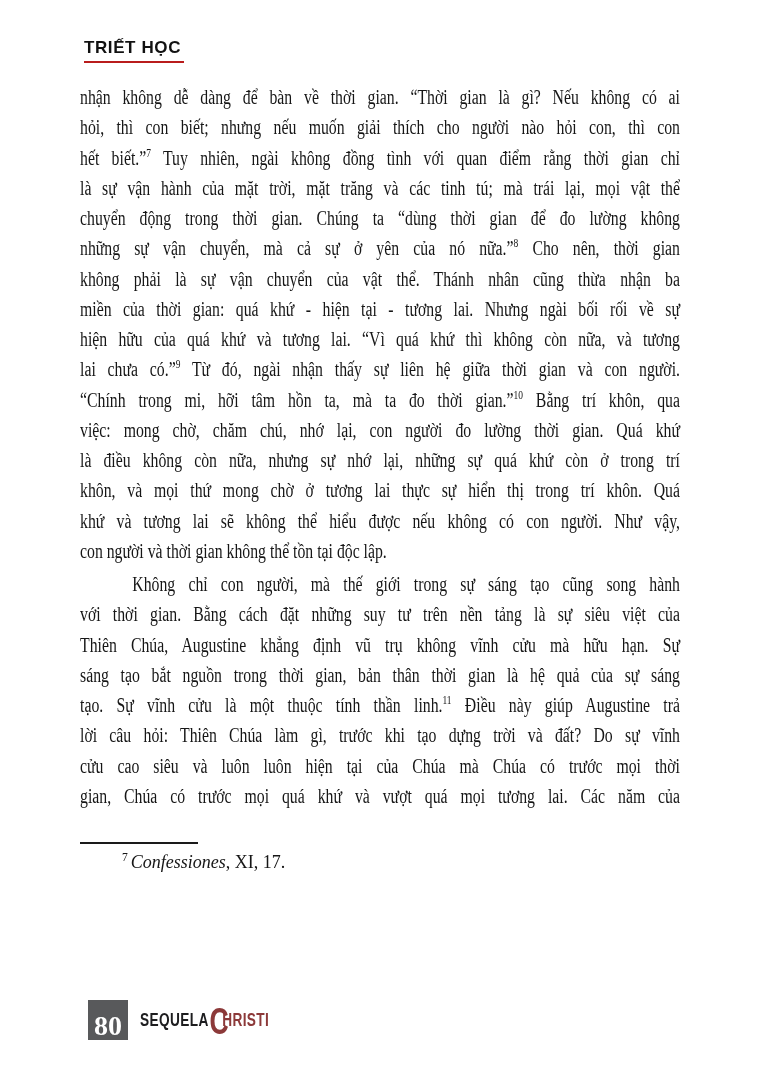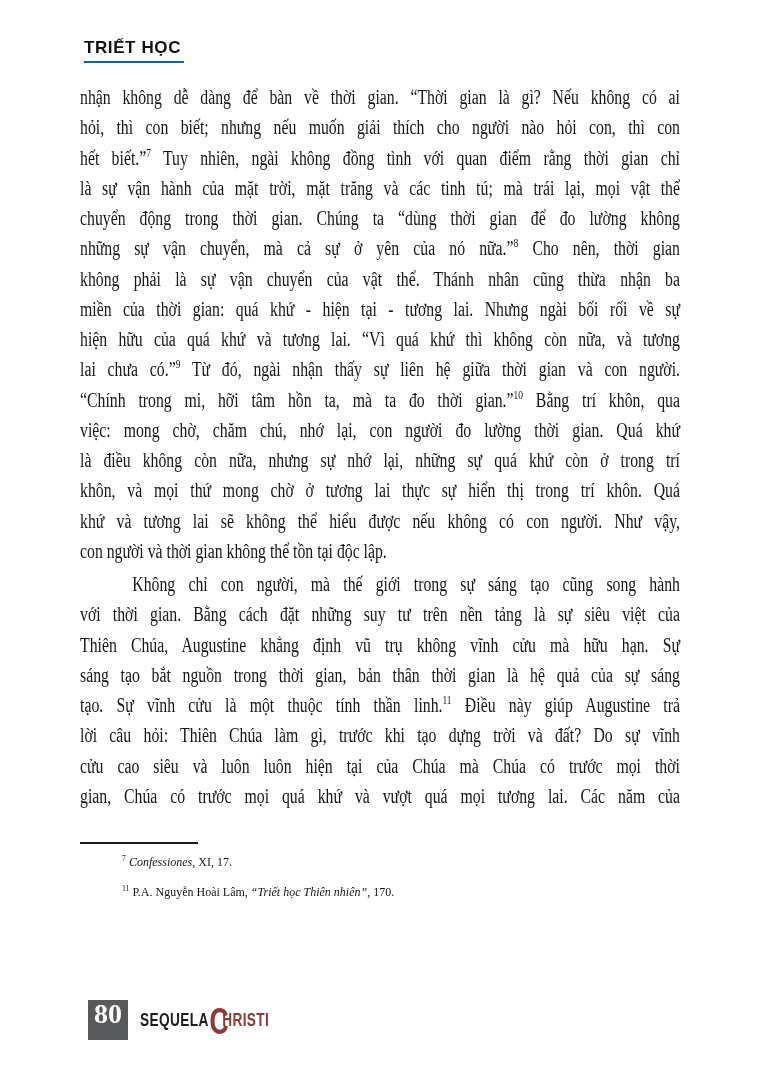--- a/index.html
+++ b/index.html
@@ -3,44 +3,44 @@
 <meta charset="utf-8">
 <style>
   html,body{margin:0;padding:0;background:#ffffff;}
   .page{
     position:relative;width:760px;height:1080px;background:#ffffff;
     font-family:"Liberation Serif",serif;color:#161616;overflow:hidden;
   }
   .doc-header{
     position:absolute;left:84px;top:38px;
     font-family:"Liberation Sans",sans-serif;font-weight:700;font-size:17px;
-    letter-spacing:.6px;color:#111;border-bottom:2px solid #0369a1;
+    letter-spacing:.6px;color:#111;border-bottom:2px solid #b91c1c;
     padding:0 3px 3px 0;display:inline-block;
   }
   .body-scale{
     position:absolute;left:80px;top:82px;width:780px;
     transform:scaleX(0.7692);transform-origin:0 0;
   }
   .line{
     height:30.25px;line-height:30.25px;font-size:20.5px;
     text-align:justify;text-align-last:justify;
   }
   .line.flush{text-align-last:left;}
   .line.indent{padding-left:68px;}
   .para + .para{margin-top:3px;}
   sup{font-size:.6em;vertical-align:super;line-height:0;}
   .footnotes{position:absolute;left:80px;top:842px;width:610px;}
   .fn-sep{width:118px;border-top:2px solid #1a1a1a;height:0;}
   .fn-list{margin-top:4px;}
-  .footnote{padding-left:42px;font-size:12px;line-height:29.5px;}
+  .footnote{padding-left:42px;font-size:18px;line-height:29.5px;}
   .footnote sup{margin-right:3px;font-size:.65em;}
   .page-footer{position:absolute;left:88px;top:1000px;width:300px;height:40px;}
   .page-num-box{
     position:absolute;left:0;top:0;width:40px;height:40px;background:#58595b;
-    display:flex;align-items:flex-start;justify-content:center;
+    display:flex;align-items:flex-end;justify-content:center;
   }
   .page-num{
     color:#ffffff;font-family:"Liberation Serif",serif;font-weight:700;font-size:28px;
     line-height:1;
   }
   .logo{
     position:absolute;left:52px;top:0;height:40px;display:flex;align-items:center;
     transform:scaleX(0.72);transform-origin:0 50%;white-space:nowrap;
   }
   .logo-sequela{
@@ -91,21 +91,20 @@
         <div class="line">lời câu hỏi: Thiên Chúa làm gì, trước khi tạo dựng trời và đất? Do sự vĩnh</div>
         <div class="line">cửu cao siêu và luôn luôn hiện tại của Chúa mà Chúa có trước mọi thời</div>
         <div class="line">gian, Chúa có trước mọi quá khứ và vượt quá mọi tương lai. Các năm của</div>
       </div>
     </div>
 
   <div class="footnotes">
     <div class="fn-sep"></div>
     <div class="fn-list">
         <div class="footnote"><sup>7</sup><i>Confessiones</i>, XI, 17.</div>
-        <div class="footnote"><sup>11</sup>P.A. Nguyễn Hoài Lâm, <i>“Triết học Thiên nhiên”,</i> 170.</div>
       </div>
   </div>
 
   <div class="page-footer">
     <div class="page-num-box">
       <span class="page-num">80</span>
     </div>
     <div class="logo">
       <span class="logo-sequela">SEQUELA</span>
       <span class="logo-c">C</span>

